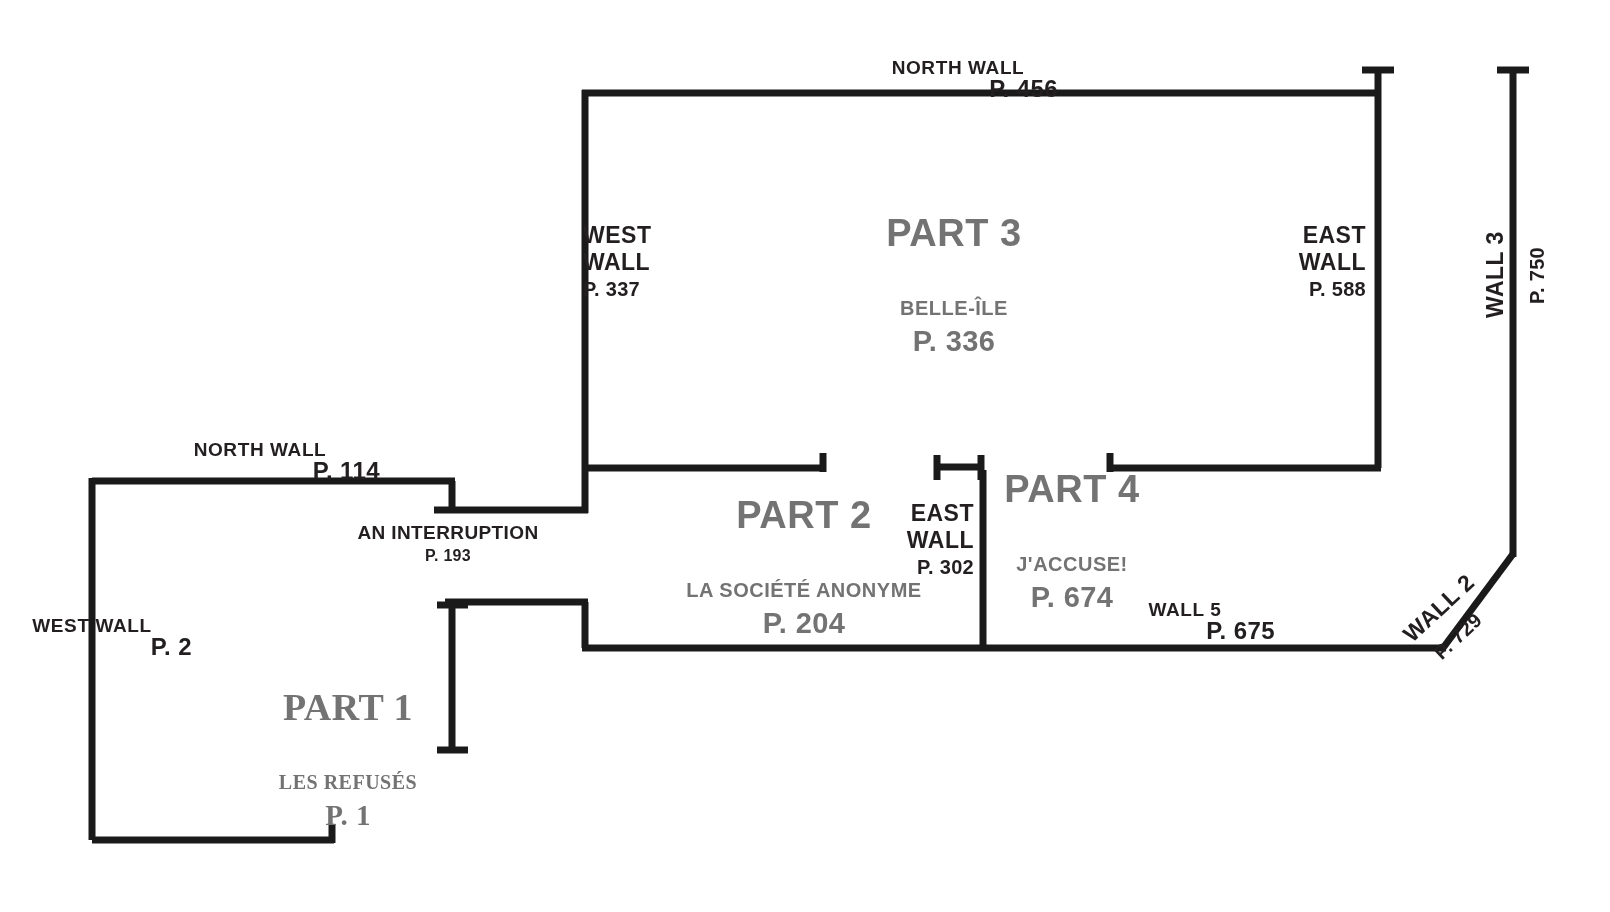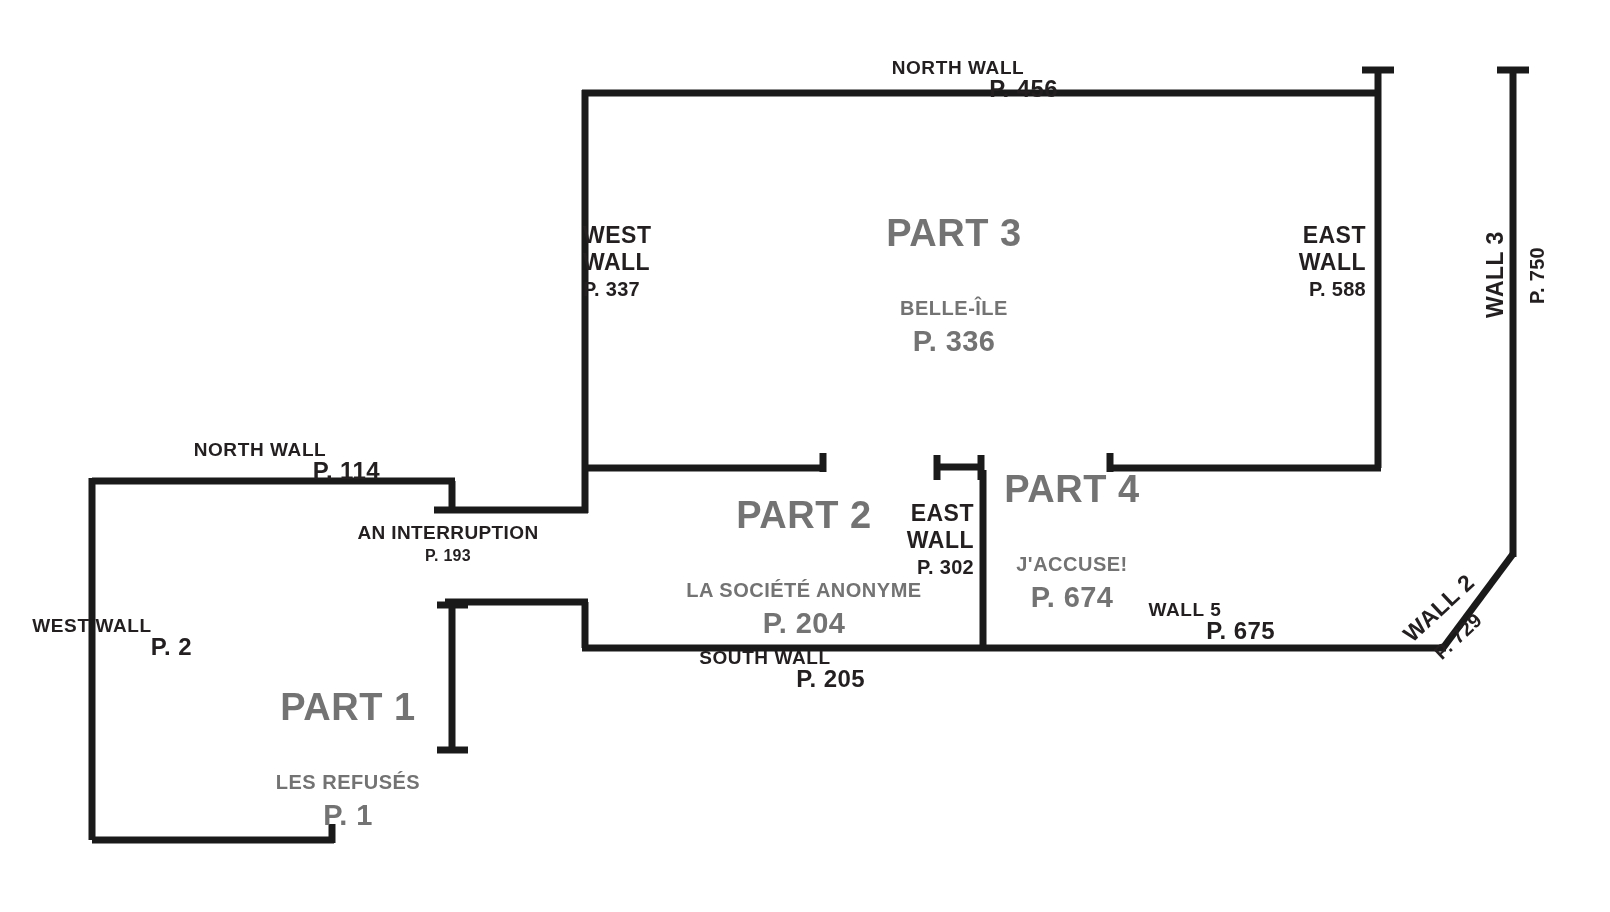--- a/index.html
+++ b/index.html
@@ -172,36 +172,32 @@
   <div class="lbl center" style="left:-8px; top:616px; width:200px;">
     <span class="ttl">WEST WALL</span>
     <span class="pg">P.  2</span>
   </div>
 
   <div class="lbl center" style="left:348px; top:522px; width:200px;">
     <span class="wname" style="font-size:19px; display:block; font-weight:bold; letter-spacing:0.4px; line-height:1.18;">AN INTERRUPTION</span>
     <span class="wpage" style="font-size:16px; display:block; font-weight:bold; letter-spacing:0.3px; line-height:1.45;">P. 193</span>
   </div>
 
-  <div class="part" style="left:228px; top:686px; width:240px;">
+  <div class="part" style="left:228px; top:686px; width:240px;font-family:Liberation Serif, serif;">
     <span class="part-no">PART 1</span>
     <span class="part-title">LES REFUSÉS</span>
     <span class="part-page">P. 1</span>
   </div>
 
   <div class="part" style="left:578px; top:494px; width:452px;">
     <span class="part-no">PART 2</span>
     <span class="part-title">LA SOCIÉTÉ ANONYME</span>
     <span class="part-page">P. 204</span>
   </div>
 
-  <div class="lbl center" style="left:665px; top:648px; width:200px;">
-    <span class="ttl">SOUTH WALL</span>
-    <span class="pg">P. 205</span>
-  </div>
 
   <div class="lbl center" style="left:858px; top:58px; width:200px;">
     <span class="ttl">NORTH WALL</span>
     <span class="pg">P. 456</span>
   </div>
 
   <div class="wlab" style="left:583px; top:222px; text-align:left;">
     <span class="wname">WEST</span>
     <span class="wname">WALL</span>
     <span class="wpage">P.  337</span>

